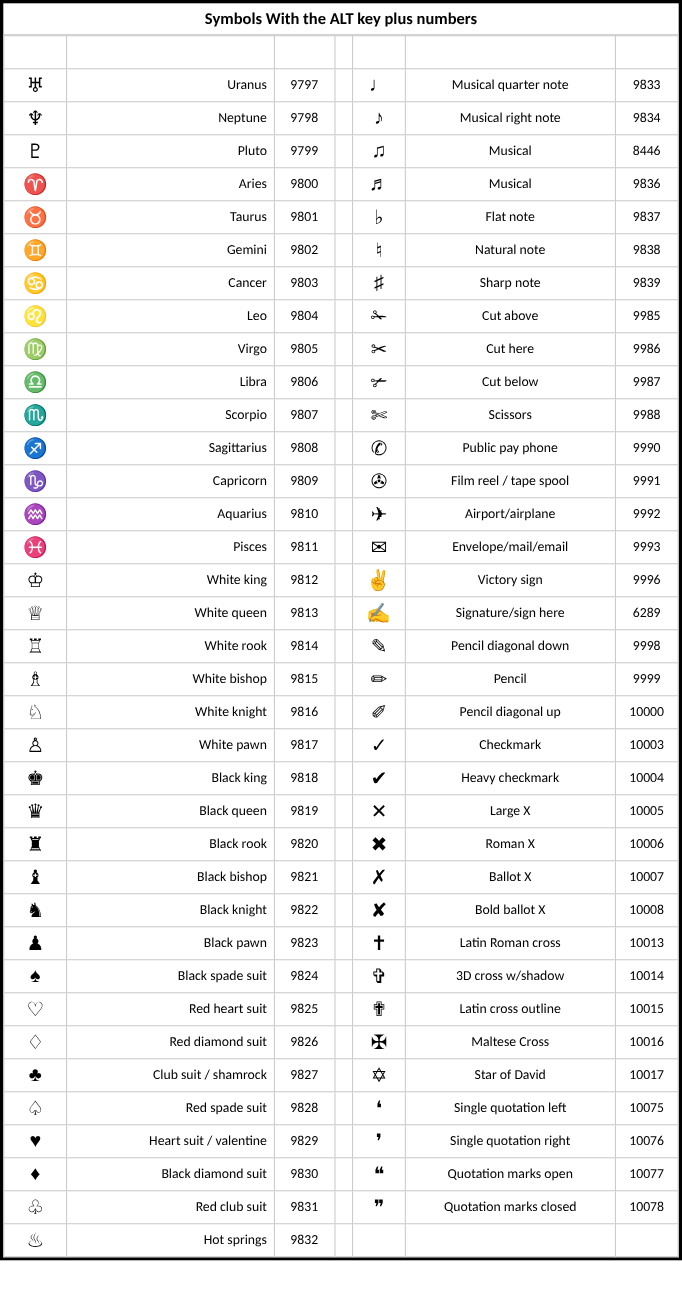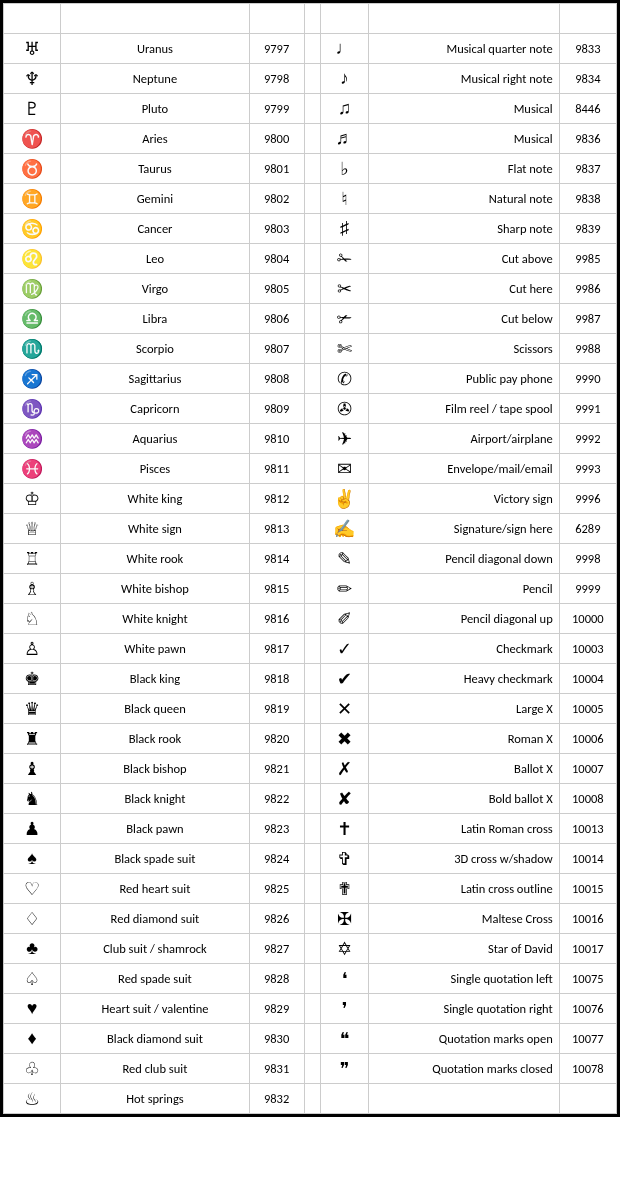--- a/index.html
+++ b/index.html
@@ -30,33 +30,34 @@
     }
     tr { height: 30px; }
     td {
       border: 1px solid #ccc;
       padding: 2px 6px;
       vertical-align: middle;
       overflow: hidden;
       white-space: nowrap;
     }
     .col-sym { width: 48px; text-align: center; font-size: 18px; }
-    .col-name { width: 158px; text-align: center; font-size: 12.5px; }
+    .col-name { width: 158px; text-align: right; font-size: 12.5px; }
     .col-code { width: 46px; text-align: center; font-size: 12.5px; }
     .col-gap1 { width: 14px; }
     .col-sym2 { width: 40px; text-align: center; font-size: 18px; }
-    .col-name2 { width: 160px; text-align: right; font-size: 12.5px; }
+    .col-name2 { width: 160px; text-align: center; font-size: 12.5px; }
     .col-code2 { width: 48px; text-align: center; font-size: 12.5px; margin-left: 37px; }
     .spacer-row td { height: 10px; }
     .serif { font-family: "Times New Roman", serif; }
   </style>
 </head>
 <body>
 
 <div class="frame">
+  <div class="title">Symbols With the ALT key plus numbers</div>
   <table>
     <tbody id="tbody">
       <tr class="spacer-row">
         <td class="col-sym"></td>
           <td class="col-name"></td>
           <td class="col-code"></td>
         <td class="col-gap1"></td>
         <td class="col-sym2"></td>
           <td class="col-name2"></td>
           <td class="col-code2"></td>
@@ -200,21 +201,21 @@
           <td class="col-sym serif">♔</td>
           <td class="col-name">White king</td>
           <td class="col-code">9812</td>
           <td class="col-gap1"></td>
           <td class="col-sym2 serif">✌</td>
           <td class="col-name2">Victory sign</td>
           <td class="col-code2">9996</td>
         </tr>
         <tr>
           <td class="col-sym serif">♕</td>
-          <td class="col-name">White sign</td>
+          <td class="col-name">White queen</td>
           <td class="col-code">9813</td>
           <td class="col-gap1"></td>
           <td class="col-sym2 serif">✍</td>
           <td class="col-name2">Signature/sign here</td>
           <td class="col-code2">6289</td>
         </tr>
         <tr>
           <td class="col-sym serif">♖</td>
           <td class="col-name">White rook</td>
           <td class="col-code">9814</td>

